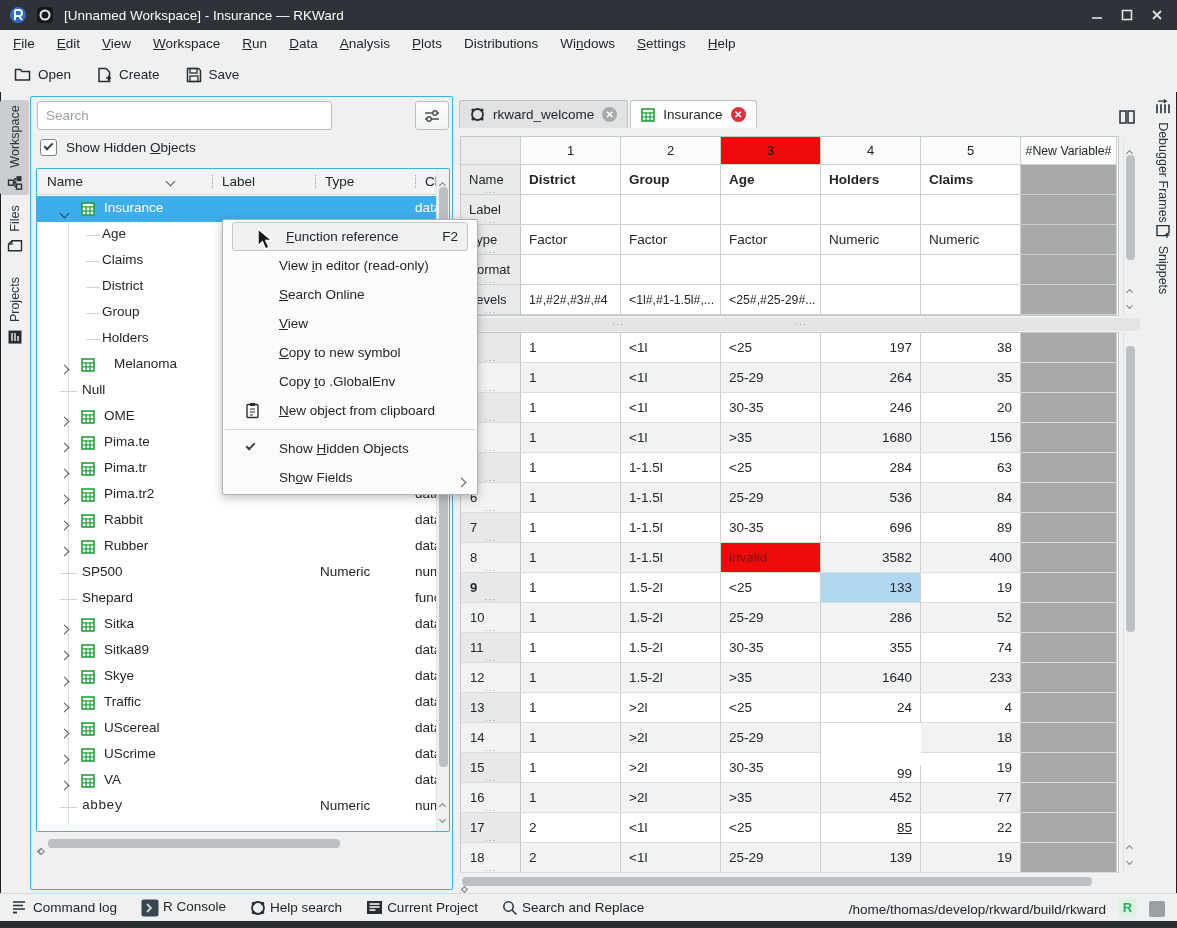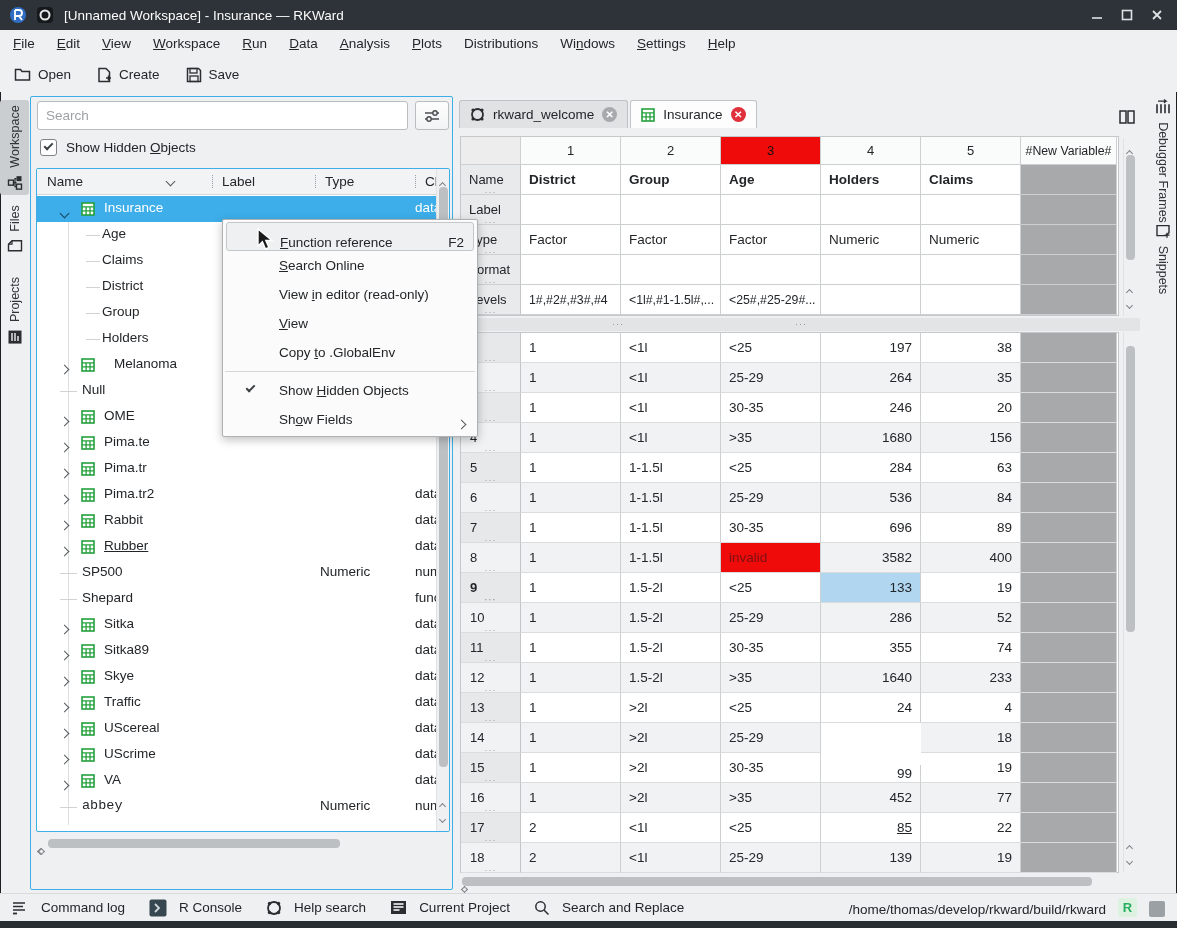--- a/index.html
+++ b/index.html
@@ -35,21 +35,21 @@
   .vtab-inner { position:absolute; left:50%; top:50%; display:flex; align-items:center; gap:7px;
                 justify-content:center; font-size:12.5px; color:#2f3438; white-space:nowrap; }
   .vtab.lft .vtab-inner { transform:translate(-50%,-50%) rotate(-90deg); }
   .vtab.rgt .vtab-inner { transform:translate(-50%,-50%) rotate(90deg); }
   .vtab.sel { background:#cbced0; border-radius:3px; }
   .vtab.rgt { left:auto; right:0; }
 
   
   #ws-panel { position:absolute; left:30px; top:96px; width:423px; height:794px;
               border:1px solid #3daee9; border-radius:2px; background:#eff0f1; }
-  #ws-search { position:absolute; left:6px; top:4px; width:371px; height:29px; background:#fff;
+  #ws-search { position:absolute; left:6px; top:4px; width:295px; height:29px; background:#fff;
                border:1px solid #b9bdbf; border-radius:3px; font-family:"Liberation Sans",sans-serif;
                font-size:13.5px; padding:0 8px; color:#232629; }
   #ws-search::placeholder { color:#9da2a5; }
   #ws-filter { position:absolute; left:384px; top:4px; width:34px; height:29px; background:linear-gradient(#fdfdfd,#f2f3f4);
                border:1px solid #b9bdbf; border-radius:3px; display:flex; align-items:center; justify-content:center; }
   #ws-check-row { position:absolute; left:9px; top:42px; display:flex; align-items:center; gap:9px; font-size:13.5px; }
   .checkbox { width:17px; height:17px; background:#fff; border:1px solid #7f8487; border-radius:3px; position:relative; }
   .checkbox .tick, .cm-check .tick { position:absolute; left:3px; top:3px; width:9px; height:5px;
                border-left:2px solid #3b4043; border-bottom:2px solid #3b4043; transform:rotate(-45deg); }
 
@@ -135,33 +135,33 @@
 
   #meta-sb { left:668px; top:46px; height:178px; }
   #data-sb { left:668px; top:240px; height:540px; }
   #ed-hscroll { left:4px; top:783px; width:680px; }
 
   
   #context-menu { position:absolute; left:222px; top:219px; width:256px; background:#fbfbfb;
                   border:1px solid #aeb2b4; border-radius:2px; box-shadow:0 3px 10px rgba(0,0,0,.25);
                   z-index:40; padding:2px 0; font-size:13.5px; }
   .cm-item { position:relative; height:29px; display:flex; align-items:center; padding:0 12px 0 56px; }
-  .cm-item.hover { background:#eef0f1; border:1px solid #c3c7c9; border-radius:3px; margin:0 3px; padding:0 9px 0 53px;align-items:flex-end; }
+  .cm-item.hover { background:#eef0f1; border:1px solid #c3c7c9; border-radius:3px; margin:0 9px; padding:0 9px 0 53px; }
   .cm-item .shortcut { margin-left:auto; color:#232629; }
   .cm-icon { position:absolute; left:22px; top:6px; }
   .cm-check { position:absolute; left:20px; top:6px; width:17px; height:17px; }
   .cm-sub { position:absolute; right:12px; top:11px; }
   .cm-sep { height:1px; background:#d4d6d7; margin:4px 2px; }
 
   #cursor { position:absolute; left:256px; top:228px; z-index:50; }
 
   
   #statusbar { position:absolute; left:0; top:893px; width:1177px; height:28px; background:#eff0f1;
                border-top:1px solid #d8dadb; display:flex; align-items:center; gap:24px; padding:0 12px; font-size:13.5px; }
-  .sb-item { display:flex; align-items:center; gap:12px; }
+  .sb-item { display:flex; gap:4px; }
   #sb-right { margin-left:auto; display:flex; align-items:flex-end; gap:12px; }
   #r-badge { width:19px; height:19px; background:#ddf2e0; border-radius:3px; color:#27ae60; font-weight:bold;
              font-size:13px; display:flex; align-items:center; justify-content:center; }
   #grey-square { width:16px; height:16px; background:#9aa0a3; border-radius:2px; }
   #bottom-strip { position:absolute; left:0; top:921px; width:1177px; height:7px; background:#282d31; }
 </style>
 </head>
 <body>
 
 <div id="window">
@@ -439,21 +439,21 @@
             <span class="tclass">data.frame</span>
           </div>
           <div class="trow">
             <span class="expander"><span class="chev right"></span></span>
             <span class="ticon">
               <svg class="ic" width="14" height="14" viewBox="0 0 14 14">
                 <rect x="1" y="1" width="12" height="12" fill="#fff" stroke="#23a13c" stroke-width="1.6"></rect>
                 <path d="M1 4.8h12M5.1 4.8V13M9 4.8V13M1 8.8h12" stroke="#23a13c" stroke-width="1.3" fill="none"></path>
               </svg>
             </span>
-            <span class="tlabel" style="left: 67px; text-decoration: underline;">Rubber</span>
+            <span class="tlabel" style="left: 67px;">Rubber</span>
             <span class="tclass">data.frame</span>
           </div>
           <div class="trow">
             <span class="dash0"></span>
             <span class="tlabel" style="left: 45px;">SP500</span>
             <span class="ttype">Numeric</span>
             <span class="tclass">numeric</span>
           </div>
           <div class="trow">
             <span class="dash0"></span>
@@ -840,30 +840,43 @@
       <span class="sb-arr" style="right:3px"><span class="chev sb right"></span></span>
     </div>
   </div>
 
   <div id="context-menu">
       <div class="cm-item hover">
         <span><u>F</u>unction reference</span>
         <span class="shortcut">F2</span>
       </div>
       <div class="cm-item">
+        <span>View <u>i</u>n editor (read-only)</span>
+      </div>
+      <div class="cm-item">
         <span><u>S</u>earch Online</span>
-      </div>
-      <div class="cm-item">
-        <span>View <u>i</u>n editor (read-only)</span>
       </div>
       <div class="cm-item">
         <span><u>V</u>iew</span>
       </div>
       <div class="cm-item">
+        <span><u>C</u>opy to new symbol</span>
+      </div>
+      <div class="cm-item">
         <span>Copy <u>t</u>o .GlobalEnv</span>
+      </div>
+      <div class="cm-item">
+        <span class="cm-icon">
+          <svg class="ic" width="15" height="17" viewBox="0 0 15 17">
+            <rect x="2" y="2.5" width="11" height="13" rx="1" fill="none" stroke="#2a2e31" stroke-width="1.4"></rect>
+            <rect x="5" y="1" width="5" height="3" fill="#2a2e31"></rect>
+            <path d="M5 7h5M5 10h5M5 13h3" stroke="#2a2e31" stroke-width="1.2"></path>
+          </svg>
+        </span>
+        <span><u>N</u>ew object from clipboard</span>
       </div>
       <div class="cm-sep"></div>
       <div class="cm-item">
         <span class="cm-check">
           <span class="tick"></span>
         </span>
         <span>Show <u>H</u>idden Objects</span>
       </div>
       <div class="cm-item">
         <span>Sh<u>o</u>w Fields</span>

